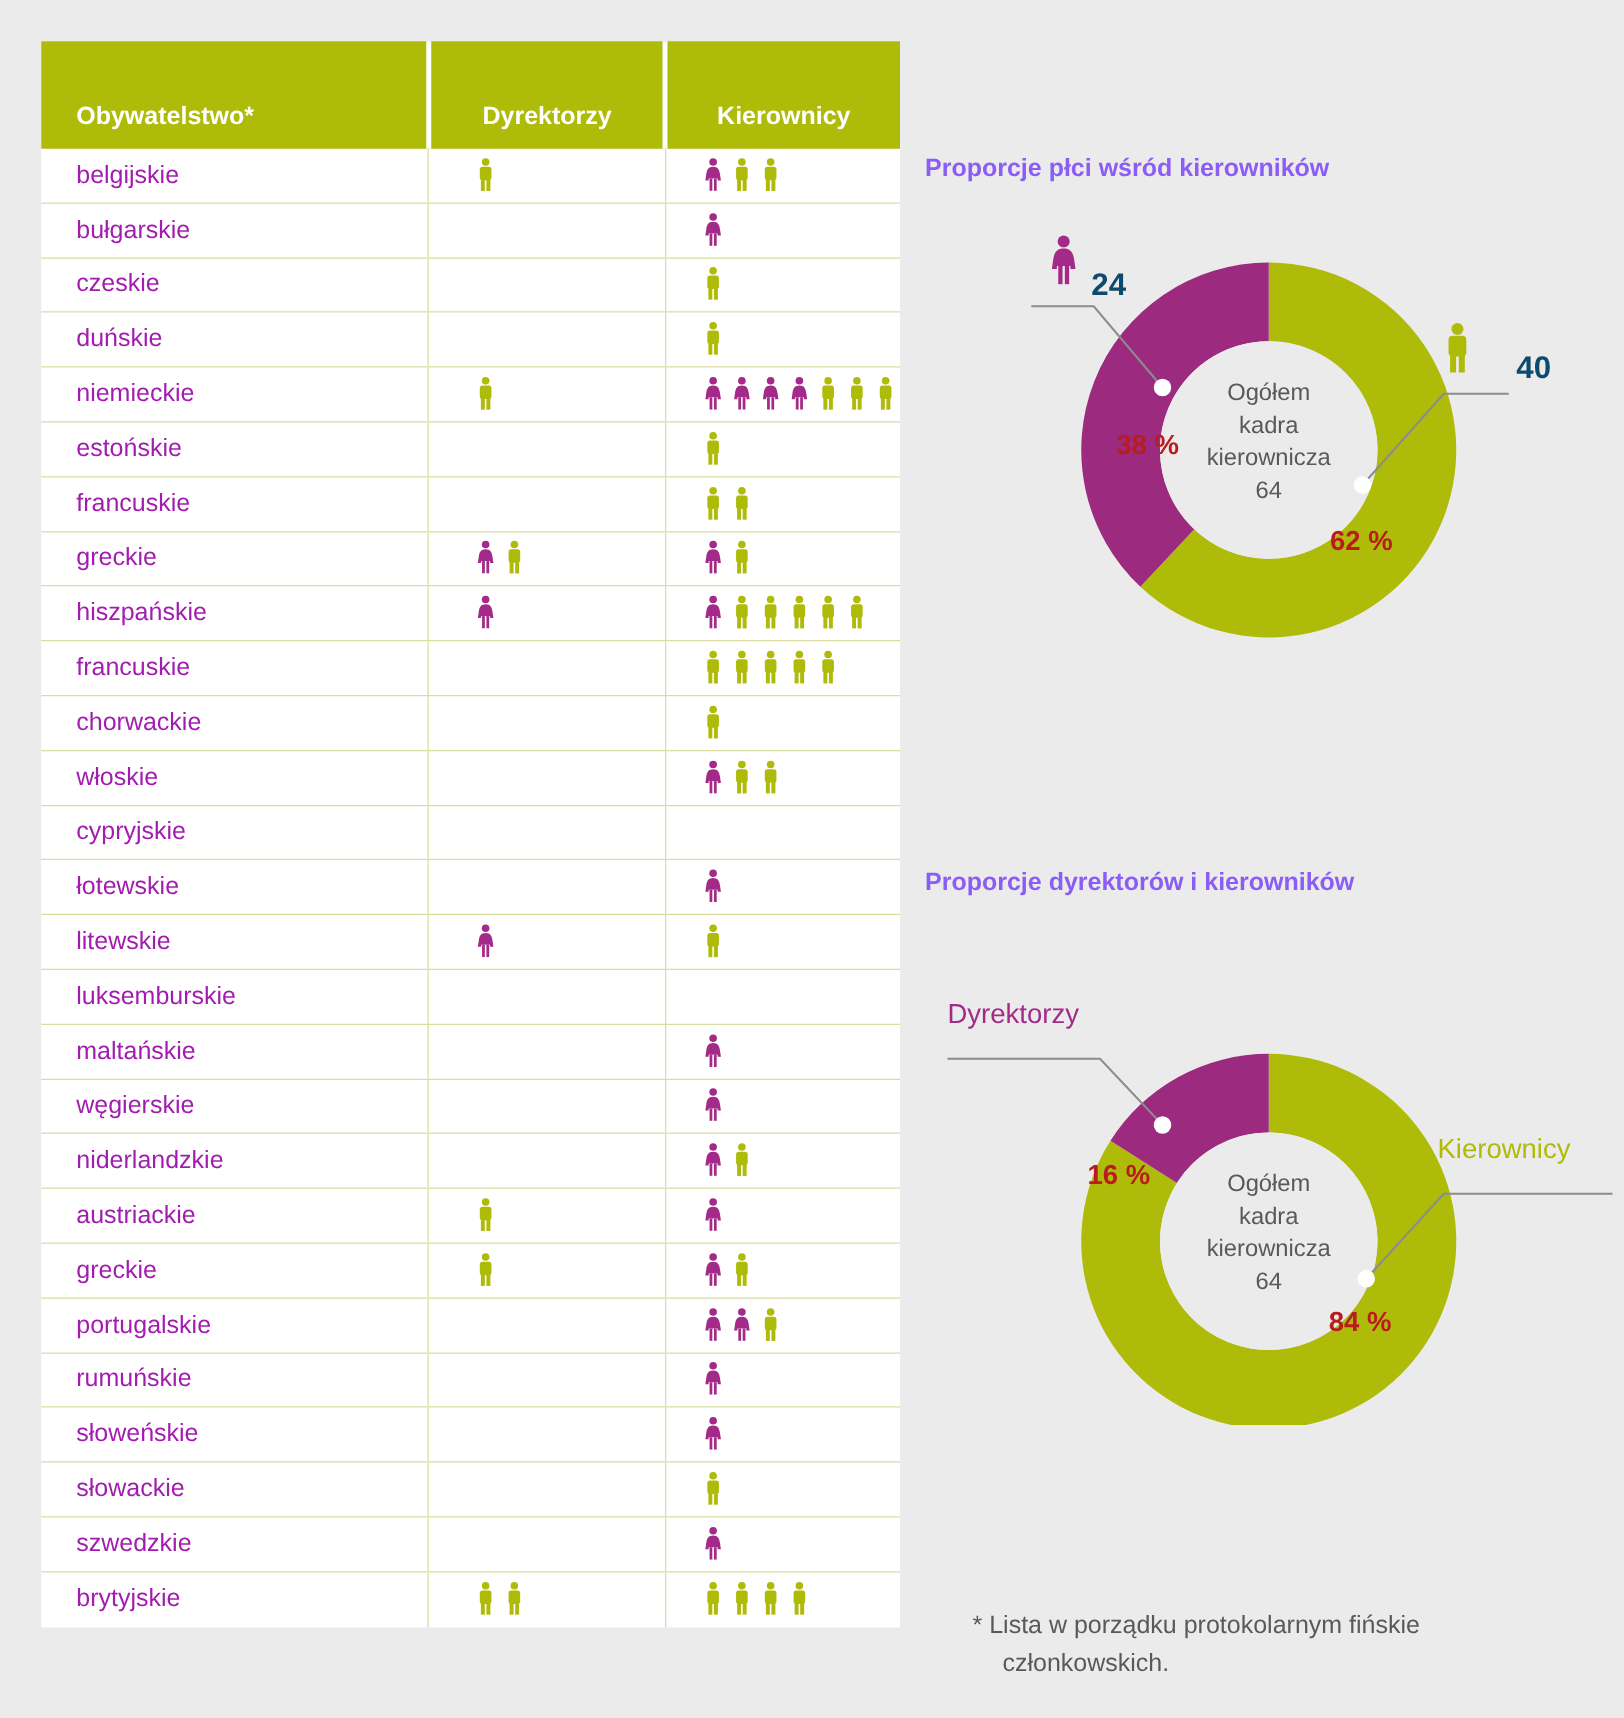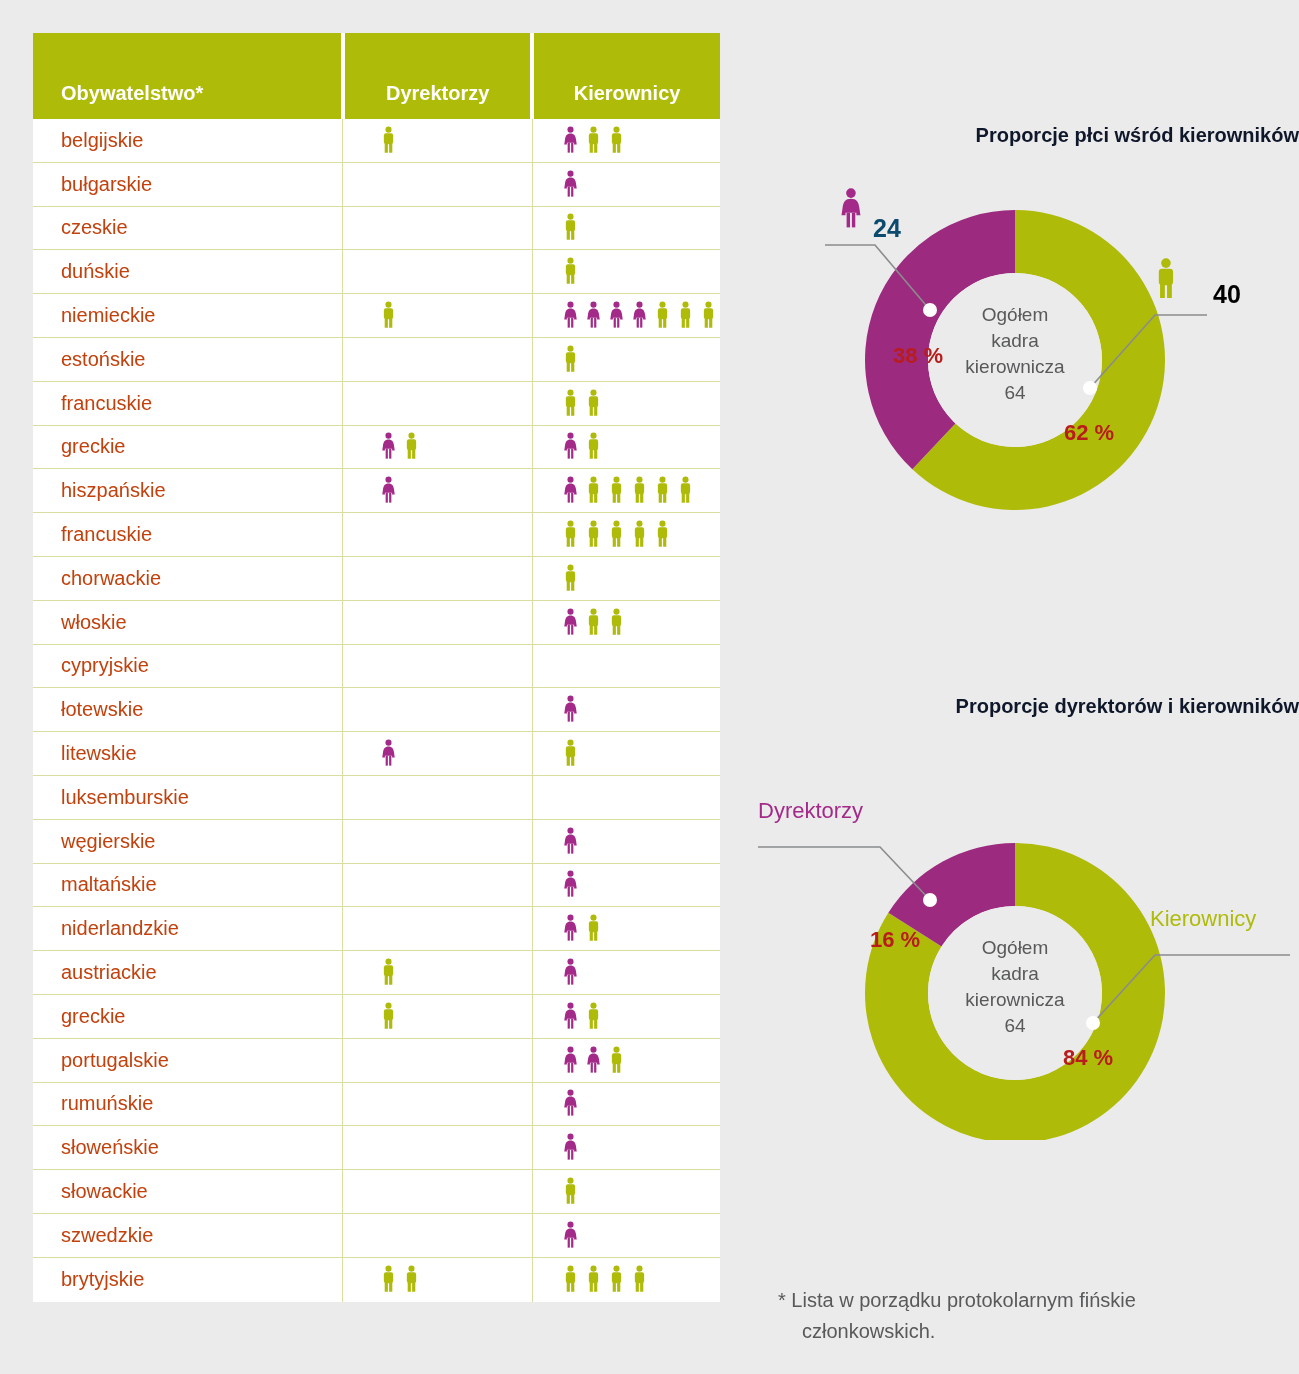--- a/index.html
+++ b/index.html
@@ -52,21 +52,21 @@
   .trow:last-child { border-bottom: none; }
   .cell {
     display: flex;
     align-items: center;
     box-sizing: border-box;
   }
   .cell-country {
     width: 310px;
     padding-left: 28px;
     font-size: 20px;
-    color: #c2410c;
+    color: #a21caf;
     border-right: 1px solid #d9dda0;
   }
   .cell-dir {
     width: 190px;
     padding-left: 36px;
     border-right: 1px solid #d9dda0;
     gap: 4px;
   }
   .cell-man {
     width: 187px;
@@ -77,24 +77,24 @@
 
   
   #right-panel {
     position: absolute;
     left: 740px;
     top: 0;
     width: 559px;
     height: 1374px;
   }
   .chart-title {
-    text-align: right;
+    text-align: left;
     font-weight: bold;
     font-size: 20px;
-    color: #0f172a;
+    color: #8b5cf6;
   }
   .donut-wrap { position: relative; }
   .donut-center {
     position: absolute;
     text-align: center;
     font-size: 19px;
     line-height: 26px;
     color: #58595b;
   }
   .pct-label {
@@ -477,33 +477,33 @@
             <rect x="9.6" y="16.2" width="3" height="8.9" fill="#AFBB09"></rect>
           </svg>
         </div>
       </div>
       <div class="trow">
         <div class="cell cell-country">luksemburskie</div>
         <div class="cell cell-dir"></div>
         <div class="cell cell-man"></div>
       </div>
       <div class="trow">
+        <div class="cell cell-country">maltańskie</div>
+        <div class="cell cell-dir"></div>
+        <div class="cell cell-man">
+          <svg class="fig" width="19" height="29" viewBox="0 0 18 27">
+            <circle cx="9" cy="3.2" r="2.9" fill="#A32A89"></circle>
+            <path d="M9 6.8 C5.5 6.8 4.3 8.9 3.8 12.4 L3.1 17.2 L5.6 17.2 L5.6 15.7 L12.4 15.7 L12.4 17.2 L14.9 17.2 L14.2 12.4 C13.7 8.9 12.5 6.8 9 6.8 Z" fill="#A32A89"></path>
+            <rect x="6.3" y="15.7" width="2.1" height="9.3" fill="#A32A89"></rect>
+            <rect x="9.6" y="15.7" width="2.1" height="9.3" fill="#A32A89"></rect>
+          </svg>
+        </div>
+      </div>
+      <div class="trow">
         <div class="cell cell-country">węgierskie</div>
-        <div class="cell cell-dir"></div>
-        <div class="cell cell-man">
-          <svg class="fig" width="19" height="29" viewBox="0 0 18 27">
-            <circle cx="9" cy="3.2" r="2.9" fill="#A32A89"></circle>
-            <path d="M9 6.8 C5.5 6.8 4.3 8.9 3.8 12.4 L3.1 17.2 L5.6 17.2 L5.6 15.7 L12.4 15.7 L12.4 17.2 L14.9 17.2 L14.2 12.4 C13.7 8.9 12.5 6.8 9 6.8 Z" fill="#A32A89"></path>
-            <rect x="6.3" y="15.7" width="2.1" height="9.3" fill="#A32A89"></rect>
-            <rect x="9.6" y="15.7" width="2.1" height="9.3" fill="#A32A89"></rect>
-          </svg>
-        </div>
-      </div>
-      <div class="trow">
-        <div class="cell cell-country">maltańskie</div>
         <div class="cell cell-dir"></div>
         <div class="cell cell-man">
           <svg class="fig" width="19" height="29" viewBox="0 0 18 27">
             <circle cx="9" cy="3.2" r="2.9" fill="#A32A89"></circle>
             <path d="M9 6.8 C5.5 6.8 4.3 8.9 3.8 12.4 L3.1 17.2 L5.6 17.2 L5.6 15.7 L12.4 15.7 L12.4 17.2 L14.9 17.2 L14.2 12.4 C13.7 8.9 12.5 6.8 9 6.8 Z" fill="#A32A89"></path>
             <rect x="6.3" y="15.7" width="2.1" height="9.3" fill="#A32A89"></rect>
             <rect x="9.6" y="15.7" width="2.1" height="9.3" fill="#A32A89"></rect>
           </svg>
         </div>
       </div>
@@ -713,21 +713,21 @@
 
       <g transform="translate(337,88) scale(1.55)">
         <circle cx="9" cy="3.3" r="3.1" fill="#AFBB09"></circle>
         <rect x="4.4" y="6.9" width="9.2" height="10.6" rx="2.1" fill="#AFBB09"></rect>
         <rect x="5.2" y="16.6" width="3.1" height="9.2" fill="#AFBB09"></rect>
         <rect x="9.7" y="16.6" width="3.1" height="9.2" fill="#AFBB09"></rect>
       </g>
     </svg>
 
     <div class="callout-num" style="left:58px;top:44px;color:#0c4a6e;">24</div>
-    <div class="callout-num" style="left:398px;top:110px;color:#000000;">40</div>
+    <div class="callout-num" style="left:398px;top:110px;color:#0c4a6e;">40</div>
 
     <div class="pct-label" style="left:78px;top:173px;">38 %</div>
     <div class="pct-label" style="left:249px;top:250px;">62 %</div>
 
     <div class="donut-center" style="left:108px;top:132px;width:184px;">
       <div>Ogółem</div>
       <div>kadra</div>
       <div>kierownicza</div>
       <div>64</div>
     </div>

